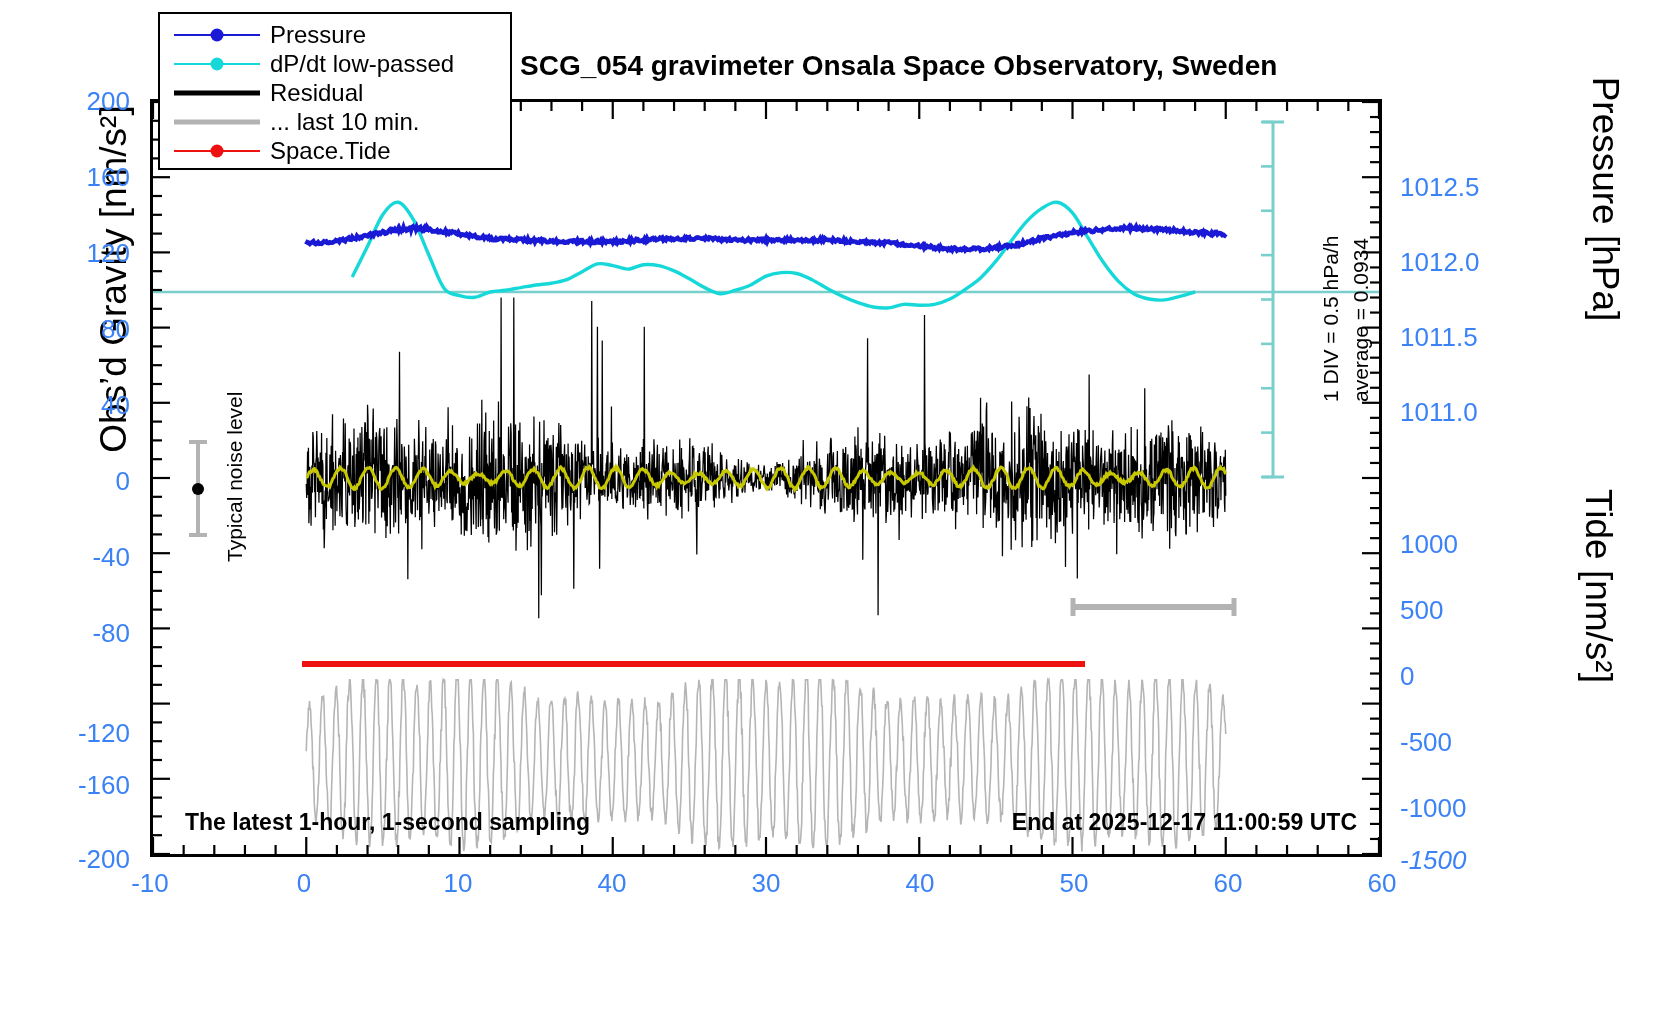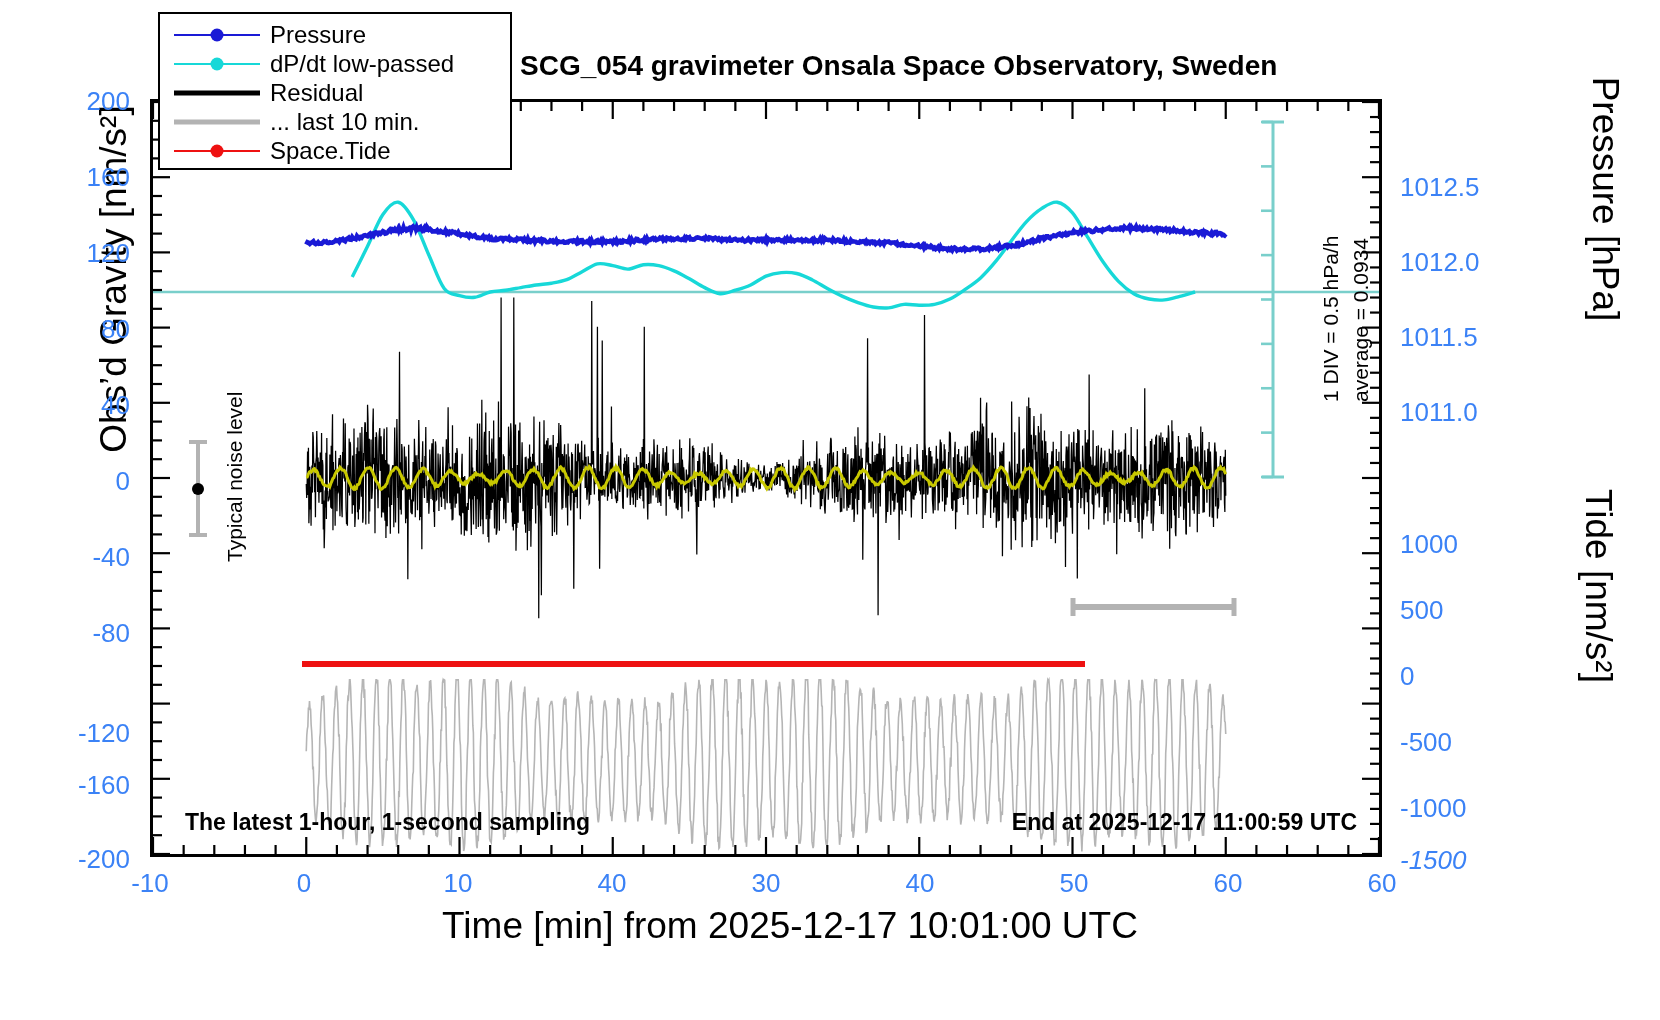--- a/index.html
+++ b/index.html
@@ -101,21 +101,20 @@
   }
 </style>
 </head>
 <body>
 
 <div id="root">
 
   <div class="ylabel-left">Obs’d Gravity [nm/s²]</div>
   <div class="ylabel-right-press">Pressure [hPa]</div>
   <div class="ylabel-right-tide">Tide [nm/s²]</div>
-  <div class="xlabel">Time [min] from 2025-12-17 10:01:00 UTC</div>
 
   <div class="title">SCG_054 gravimeter Onsala Space Observatory, Sweden</div>
 
   <div class="tk l" style="left:30px;  top:86px;  width:100px;">200</div>
   <div class="tk l" style="left:30px;  top:162px; width:100px;">160</div>
   <div class="tk l" style="left:30px;  top:238px; width:100px;">120</div>
   <div class="tk l" style="left:30px;  top:314px; width:100px;">80</div>
   <div class="tk l" style="left:30px;  top:390px; width:100px;">40</div>
   <div class="tk l" style="left:30px;  top:466px; width:100px;">0</div>
   <div class="tk l" style="left:30px;  top:542px; width:100px;">-40</div>

